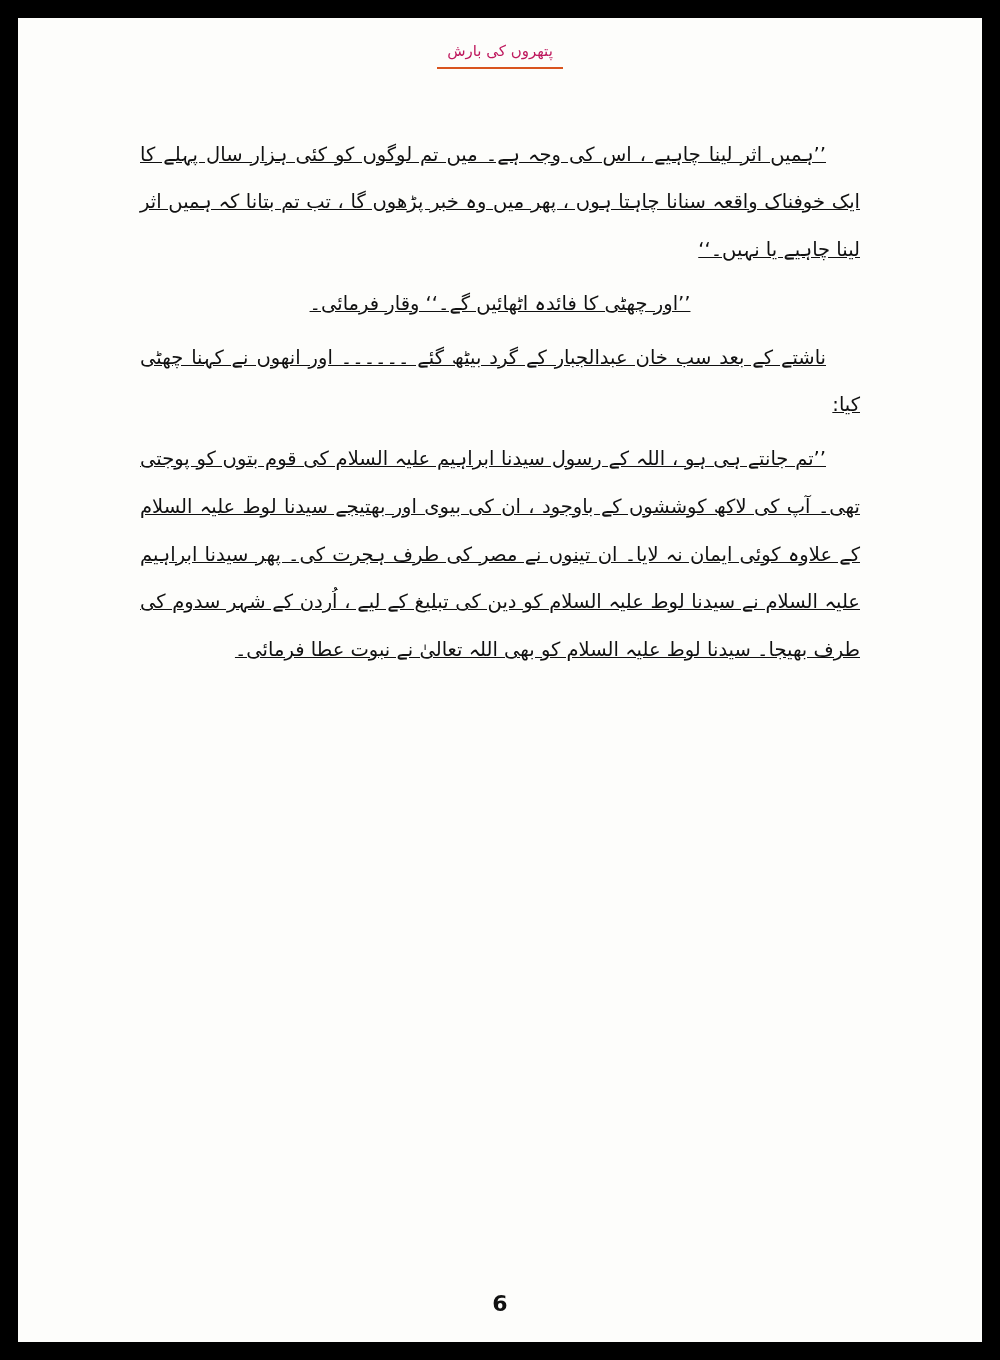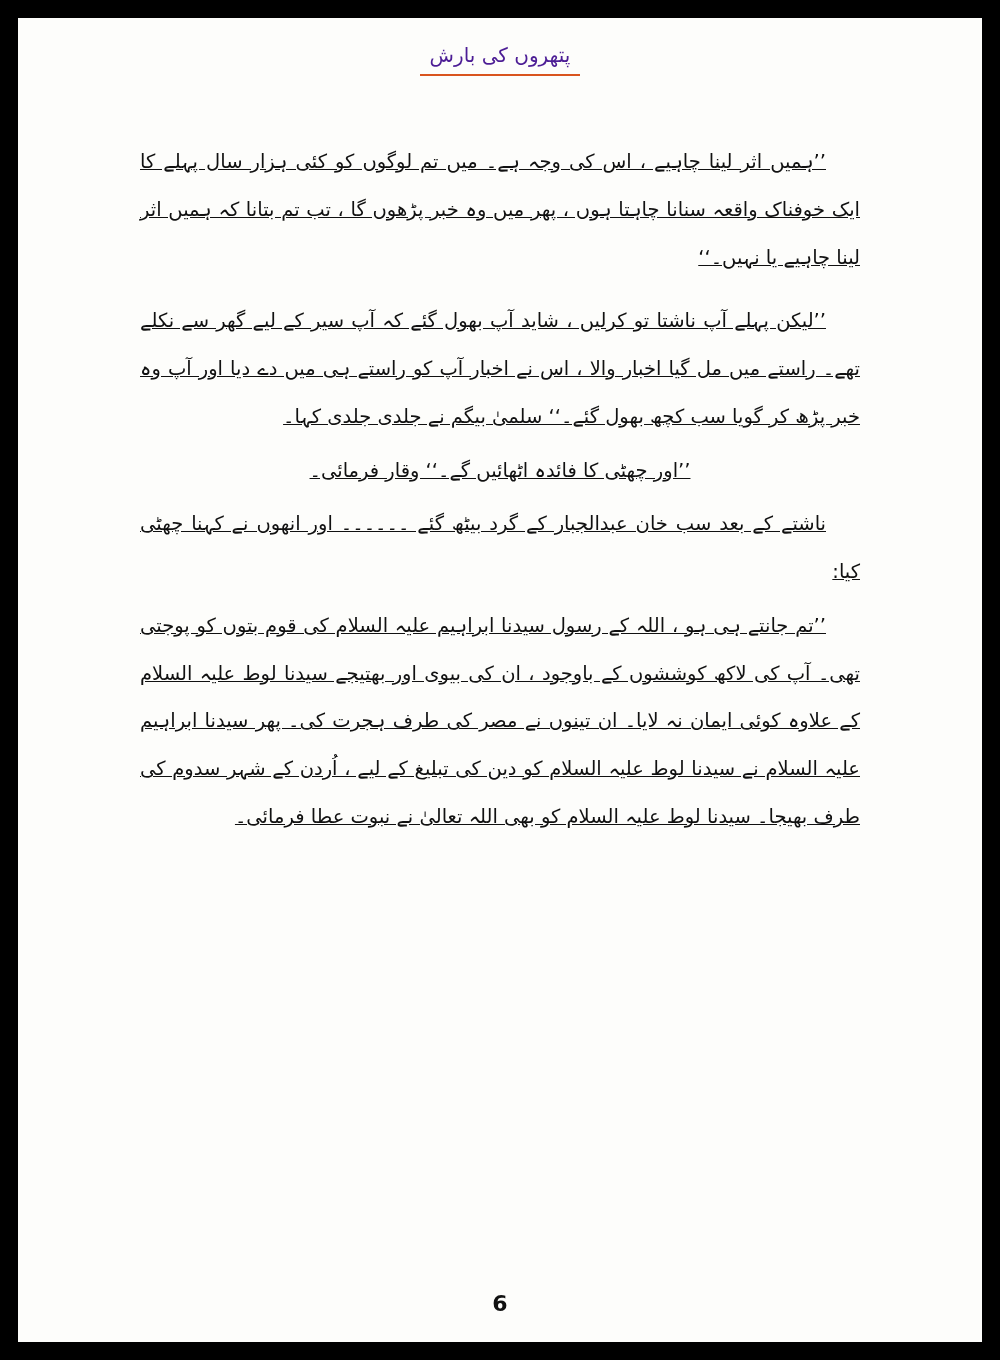--- a/index.html
+++ b/index.html
@@ -34,23 +34,23 @@
     box-sizing: border-box;
     padding: 0;
   }
 
   .header {
     text-align: center;
     padding-top: 22px;
   }
   .header-title {
     display: inline-block;
-    color: #4c1d95;
+    color: #be185d;
     font-family: "DejaVu Sans", sans-serif;
-    font-size: 20px;
+    font-size: 15px;
     line-height: 1.5;
     border-bottom: 2px solid #d9541e;
     padding: 0 10px 4px 10px;
     direction: rtl;
   }
 
   .content {
     margin: 0 auto;
     width: 720px;
     padding-top: 62px;
@@ -99,21 +99,20 @@
   <div class="paper">
 
     <div class="header">
       <div class="header-title">پتھروں کی بارش</div>
     </div>
 
     <div class="content">
 
       <p class="para indent">’’ہمیں اثر لینا چاہیے ، اس کی وجہ ہے۔ میں تم لوگوں کو کئی ہزار سال پہلے کا ایک خوفناک واقعہ سنانا چاہتا ہوں ، پھر میں وہ خبر پڑھوں گا ، تب تم بتانا کہ ہمیں اثر لینا چاہیے یا نہیں۔‘‘</p>
 
-      <p class="para indent gap">’’لیکن پہلے آپ ناشتا تو کرلیں ، شاید آپ بھول گئے کہ آپ سیر کے لیے گھر سے نکلے تھے۔ راستے میں مل گیا اخبار والا ، اس نے اخبار آپ کو راستے ہی میں دے دیا اور آپ وہ خبر پڑھ کر گویا سب کچھ بھول گئے۔‘‘ سلمیٰ بیگم نے جلدی جلدی کہا۔</p>
 
 
 
       <p class="para center">’’اور چھٹی کا فائدہ اٹھائیں گے۔‘‘ وقار فرمائی۔</p>
 
       <p class="para indent">ناشتے کے بعد سب خان عبدالجبار کے گرد بیٹھ گئے ۔۔۔۔۔۔ اور انھوں نے کہنا چھٹی کیا:</p>
 
       <p class="para indent">’’تم جانتے ہی ہو ، اللہ کے رسول سیدنا ابراہیم علیہ السلام کی قوم بتوں کو پوجتی تھی۔ آپ کی لاکھ کوششوں کے باوجود ، ان کی بیوی اور بھتیجے سیدنا لوط علیہ السلام کے علاوہ کوئی ایمان نہ لایا۔ ان تینوں نے مصر کی طرف ہجرت کی۔ پھر سیدنا ابراہیم علیہ السلام نے سیدنا لوط علیہ السلام کو دین کی تبلیغ کے لیے ، اُردن کے شہر سدوم کی طرف بھیجا۔ سیدنا لوط علیہ السلام کو بھی اللہ تعالیٰ نے نبوت عطا فرمائی۔</p>
 
 

